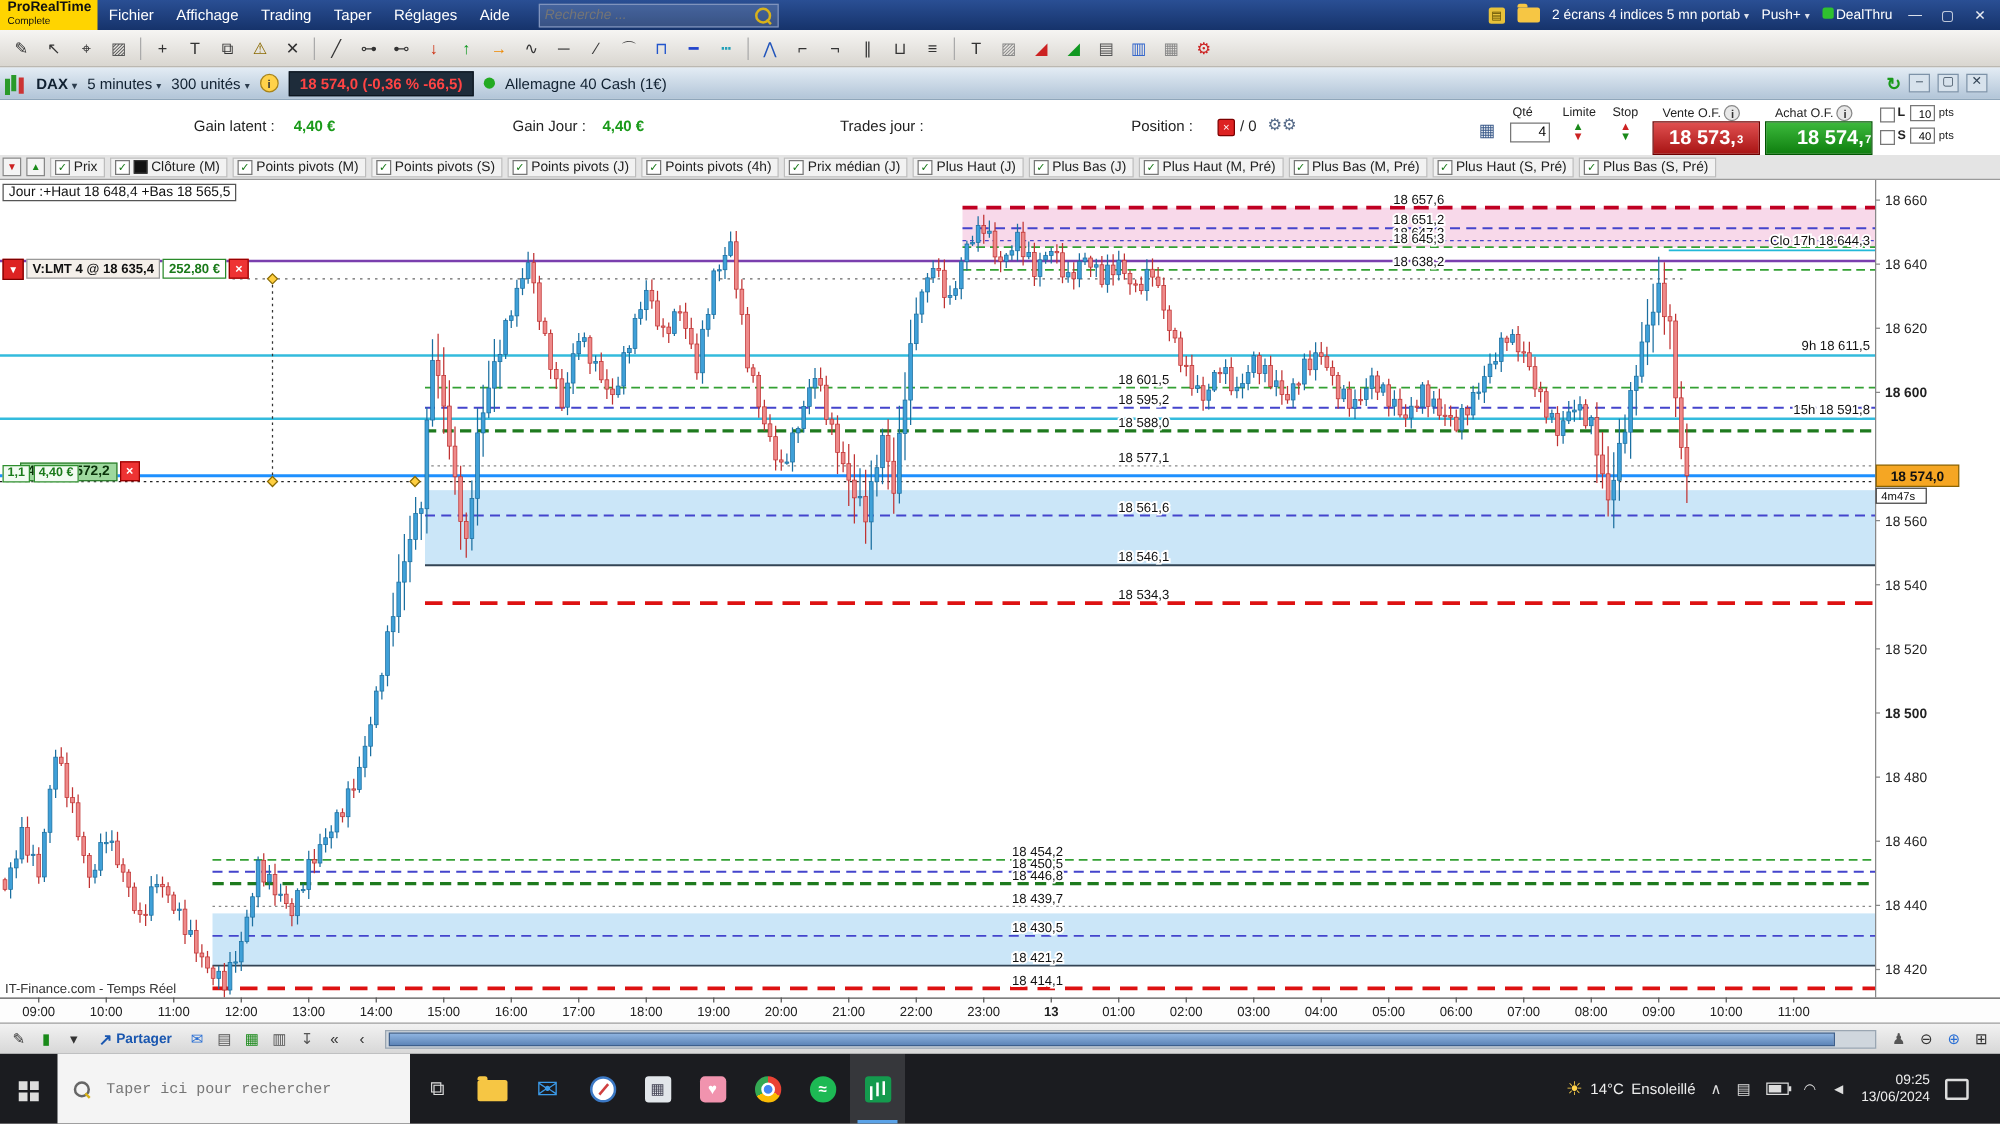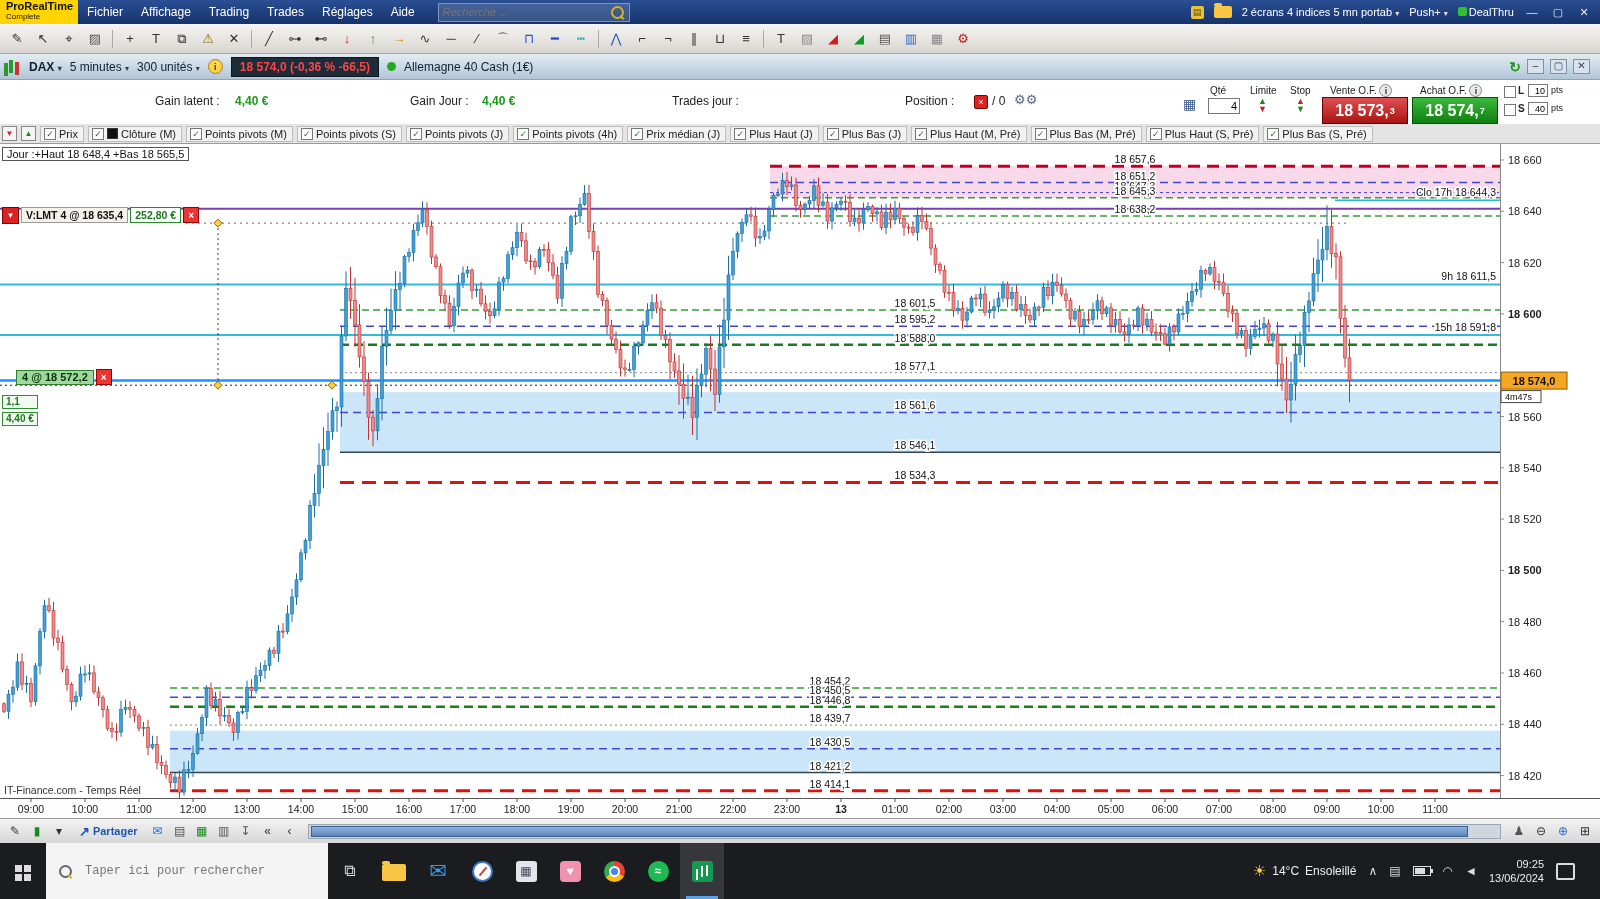--- a/index.html
+++ b/index.html
@@ -61,21 +61,21 @@
   .chartwrap{position:absolute;left:0;top:144px;width:1600px;height:674px;background:#fff;}
   #chart{display:block;}
   .daylabel{position:absolute;left:2px;top:3px;background:#fff;border:1px solid #555;font-size:11px;padding:0 4px;color:#111;white-space:nowrap;}
   .ordertag{position:absolute;left:2px;top:63px;display:flex;align-items:center;height:16px;gap:2px;}
   .ot-icon{width:15px;height:15px;background:#d22;border:1px solid #7d0000;color:#fff;font-size:8px;display:flex;align-items:center;justify-content:center;}
   .ot-label{background:#f5f0ea;border:1px solid #999;font-size:10.5px;font-weight:bold;padding:0 4px;line-height:14px;color:#111;white-space:nowrap;}
   .ot-val{background:#fff;border:1px solid #2a8a2a;color:#1a7a1a;font-size:10.5px;font-weight:bold;padding:0 4px;line-height:14px;}
   .ot-x{width:14px;height:14px;background:#e33;border:1px solid #900;color:#fff;font-weight:bold;font-size:10px;display:flex;align-items:center;justify-content:center;cursor:default;}
   .postag{position:absolute;left:16px;top:226px;display:flex;align-items:flex-end;height:15px;gap:2px;}
   .pt-label{background:#9ed89e;border:1px solid #2f7f2f;font-size:11px;font-weight:bold;padding:0 5px;line-height:13px;color:#0a320a;white-space:nowrap;}
-  .possub{position:absolute;left:2px;top:251px;display:flex;gap:3px;flex-direction:column;}
+  .possub{position:absolute;left:2px;top:228px;display:flex;gap:3px;}
   .ps-box{background:#f2fbf2;border:1px solid #2f8f2f;color:#1a7a1a;font-size:10px;font-weight:bold;padding:0 3px;line-height:12px;}
   
   .btoolbar{position:absolute;left:0;top:818px;width:1600px;height:25px;background:linear-gradient(#f2f2f2,#d7d7d7);border-top:1px solid #9a9a9a;display:flex;align-items:center;gap:3px;padding:0 4px;box-sizing:border-box;}
   .btool{width:20px;height:19px;display:flex;align-items:center;justify-content:center;font-size:12px;border:1px solid transparent;cursor:default;}
   .share-btn{display:flex;align-items:center;gap:3px;color:#1a57b0;font-size:11px;font-weight:bold;padding:0 6px;cursor:default;}
   .hscroll{position:relative;flex:1;height:13px;background:#cfd6dd;border:1px solid #9aa6b2;margin:0 4px;}
   .hthumb{position:absolute;left:2px;top:1px;height:9px;width:97%;background:linear-gradient(#8fb4e0,#5d85b8);border:1px solid #3d5f8c;cursor:default;}
   
   .taskbar{position:absolute;left:0;top:843px;width:1600px;height:56px;background:#1b1c20;display:flex;align-items:stretch;color:#eee;}
   .tb-start{width:46px;display:flex;align-items:center;justify-content:center;cursor:default;}
@@ -116,21 +116,21 @@
 
   <div class="menubar">
     <div class="logo">
       <div class="logo-main">ProRealTime</div>
       <div class="logo-sub">Complete</div>
     </div>
     <div class="menus" id="menus" style="display:flex;">
         <span class="menu-item">Fichier</span>
         <span class="menu-item">Affichage</span>
         <span class="menu-item">Trading</span>
-        <span class="menu-item">Trades</span>
+        <span class="menu-item">Taper</span>
         <span class="menu-item">Réglages</span>
         <span class="menu-item">Aide</span>
       </div>
     <div class="searchwrap">
       <input class="search" placeholder="Recherche ..." style="">
       <span class="i-mag"></span>
     </div>
     <div class="mb-right">
       <span class="chip-sq">▤</span>
       <span class="i-folder"></span>
@@ -233,21 +233,21 @@
         <span style="color:#1a8a1a;">▼</span>
       </span>
 
     <span class="abs smalllab" style="left:1330px;top:4px;"><span>Vente O.F.</span> <span class="chip-info" style="width:11px;height:11px;background:#e8e8e8;border-color:#888;">i</span></span>
     <span class="abs sellbox" style="left:1322px;top:17px;width:84px;height:25px;">
         <span>18 573,</span>
         <span class="sup">3</span>
       </span>
 
     <span class="abs smalllab" style="left:1420px;top:4px;"><span>Achat O.F.</span> <span class="chip-info" style="width:11px;height:11px;background:#e8e8e8;border-color:#888;">i</span></span>
-    <span class="abs buybox" style="left:1412px;top:17px;width:84px;height:25px;">
+    <span class="abs buybox" style="left:1412px;top:17px;width:84px;height:25px;justify-content:flex-end;">
         <span>18 574,</span>
         <span class="sup">7</span>
       </span>
 
     <span class="abs cbx" style="left:1504px;top:6px;"></span>
     <span class="abs" style="left:1518px;top:5px;font-size:10px;font-weight:bold;">L</span>
     <input class="abs oinput" style="left: 1528px; top: 4px; width: 20px; height: 13px; font-size: 9px;" value="10">
     <span class="abs" style="left:1551px;top:5px;font-size:9px;">pts</span>
     <span class="abs cbx" style="left:1504px;top:24px;"></span>
     <span class="abs" style="left:1518px;top:23px;font-size:10px;font-weight:bold;">S</span>

